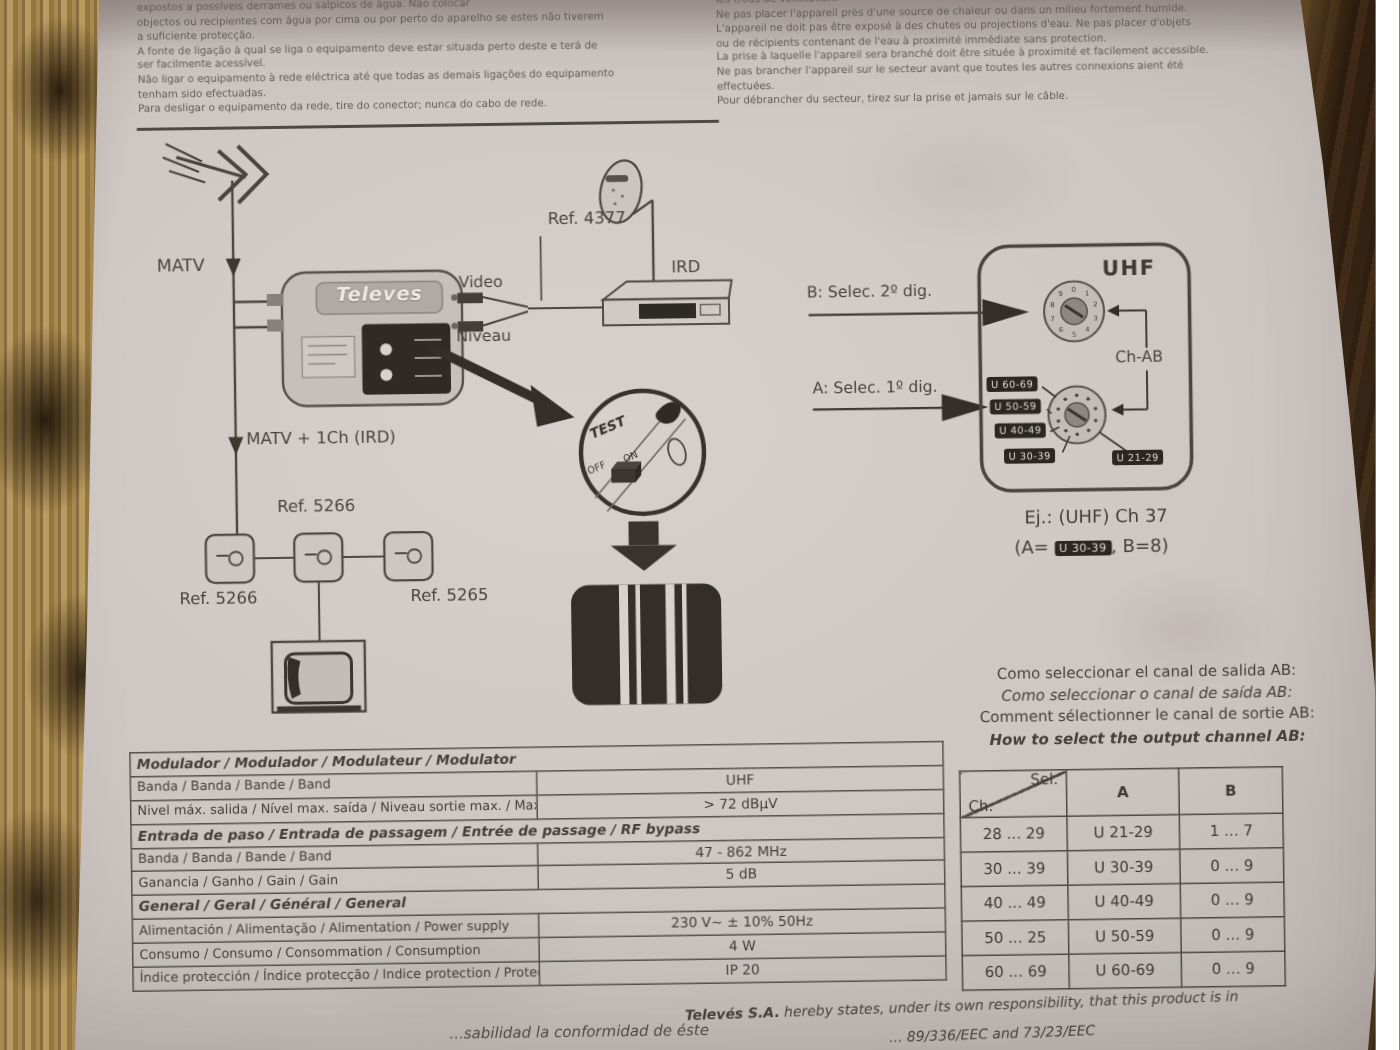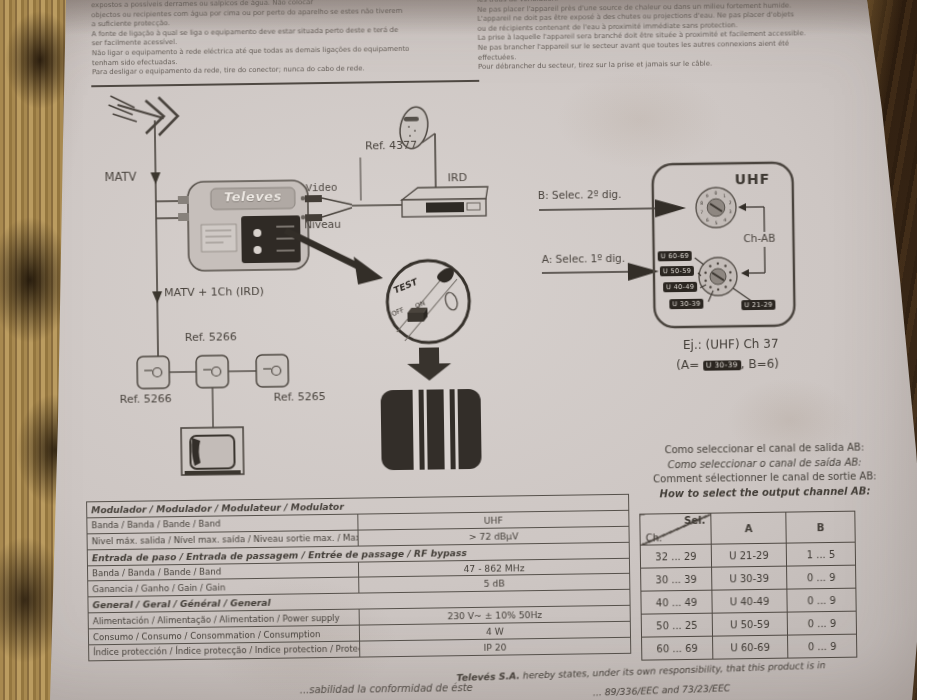--- a/index.html
+++ b/index.html
@@ -67,21 +67,21 @@
   
   .help{position:absolute;left:588px;top:446px;width:350px;text-align:center;
      font-size:10px;line-height:14.5px;color:#45403a;}
   .help .it{font-style:italic;}
   .help .bi{font-style:italic;font-weight:bold;}
   .ch-table{position:absolute;left:637px;top:516px;border-collapse:collapse;font-size:10px;color:#3f3a34;}
   .ch-table td{border:1.4px solid #4e4842;text-align:center;height:20px;}
   .ch-table .c0{width:68px;} .ch-table .c1{width:72px;} .ch-table .c2{width:66px;}
   .ch-table td.corner{position:relative;height:28px;
      background:linear-gradient(to bottom right, rgba(0,0,0,0) 48.5%, #4e4842 48.5% 52%, rgba(0,0,0,0) 52%);}
-  .corner .sel{position:absolute;top:1px;right:5px;font-weight:bold;}
+  .corner .sel{position:absolute;top:1px;right:5px;font-weight:normal;}
   .corner .chl{position:absolute;bottom:1px;left:5px;font-weight:normal;}
   .ch-table td.hdr{font-weight:bold;}
   
   .foot-frag{position:absolute;left:295px;top:682px;font-size:10px;font-style:italic;color:#4f4943;}
   .foot-right1{position:absolute;left:452px;top:668px;font-size:9.3px;font-style:italic;
      color:#453f39;transform:rotate(-1.2deg);white-space:nowrap;}
   .foot-right1 b{font-style:italic;}
   .foot-right2{position:absolute;left:588px;top:687px;font-size:9.3px;font-style:italic;
      color:#453f39;transform:rotate(-1.2deg);white-space:nowrap;}
   svg text{font-family:"DejaVu Sans",sans-serif;}
@@ -294,21 +294,21 @@
           <line x1="699" y1="276" x2="702" y2="279"></line>
           <line x1="701" y1="291" x2="707" y2="288"></line>
           <line x1="709" y1="305" x2="714" y2="294"></line>
           <line x1="755" y1="307" x2="734" y2="292"></line>
         </g>
       </g>
     </svg>
 
     <div class="lbl" style="left:107px;top:165px;font-size:11.5px;">MATV</div>
     <div class="brand-logo">Televes</div>
-    <div class="lbl" style="left:308px;top:180px;font-family:Liberation Mono, monospace;">Video</div>
+    <div class="lbl" style="left:308px;top:180px;">Video</div>
     <div class="lbl" style="left:306px;top:216px;">Niveau</div>
     <div class="lbl" style="left:336px;top:138px;font-size:11px;margin-left:32px;">Ref. 4377</div>
     <div class="lbl" style="left:450px;top:171px;font-size:11px;text-align:right;">IRD</div>
     <div class="lbl" style="left:165px;top:282px;font-size:11px;">MATV + 1Ch (IRD)</div>
     <div class="lbl" style="left:185px;top:327px;font-size:11px;">Ref. 5266</div>
     <div class="lbl" style="left:119px;top:388px;font-size:11px;">Ref. 5266</div>
     <div class="lbl" style="left:241px;top:388px;font-size:11px;padding-left:32px;">Ref. 5265</div>
     <div class="lbl" style="left:540px;top:190px;">B: Selec. 2º dig.</div>
     <div class="lbl" style="left:543px;top:254px;">A: Selec. 1º dig.</div>
     <div class="lbl uhf-title" style="left:737px;top:175px;">UHF</div>
@@ -317,21 +317,21 @@
     <span class="band-badge badge-pos bb1">U 50-59</span>
     <span class="band-badge badge-pos bb2">U 40-49</span>
     <span class="band-badge badge-pos bb3">U 30-39</span>
     <span class="band-badge badge-pos bb4">U 21-29</span>
     <div class="test-word">TEST</div>
     <div class="off-word">OFF</div>
     <div class="on-word">ON</div>
     <div class="lbl ej" style="left:683px;top:341px;">Ej.: (UHF) Ch 37</div>
     <div class="lbl ej" style="left:676px;top:361px;">
       <span>(A=</span>
-      <span class="band-badge">U 30-39</span><span>, B=6)</span>
+      <span class="band-badge">U 30-39</span><span>, B=8)</span>
     </div>
 
     <table class="spec-table">
       <tbody>
           <tr>
             <td class="sec" colspan="2">Modulador / Modulador / Modulateur / Modulator</td>
           </tr>
       <tr>
             <td>Banda / Banda / Bande / Band</td>
             <td class="val">UHF</td>
@@ -380,23 +380,23 @@
       <tbody>
           <tr>
         <td class="c0 corner">
           <span class="sel">Sel.</span>
           <span class="chl">Ch.</span>
         </td>
         <td class="c1 hdr">A</td>
         <td class="c2 hdr">B</td>
       </tr>
       <tr>
-        <td class="c0">32 ... 29</td>
+        <td class="c0">28 ... 29</td>
         <td class="c1">U 21-29</td>
-        <td class="c2">1 ... 5</td>
+        <td class="c2">1 ... 7</td>
       </tr>
       <tr>
         <td class="c0">30 ... 39</td>
         <td class="c1">U 30-39</td>
         <td class="c2">0 ... 9</td>
       </tr>
       <tr>
         <td class="c0">40 ... 49</td>
         <td class="c1">U 40-49</td>
         <td class="c2">0 ... 9</td>

